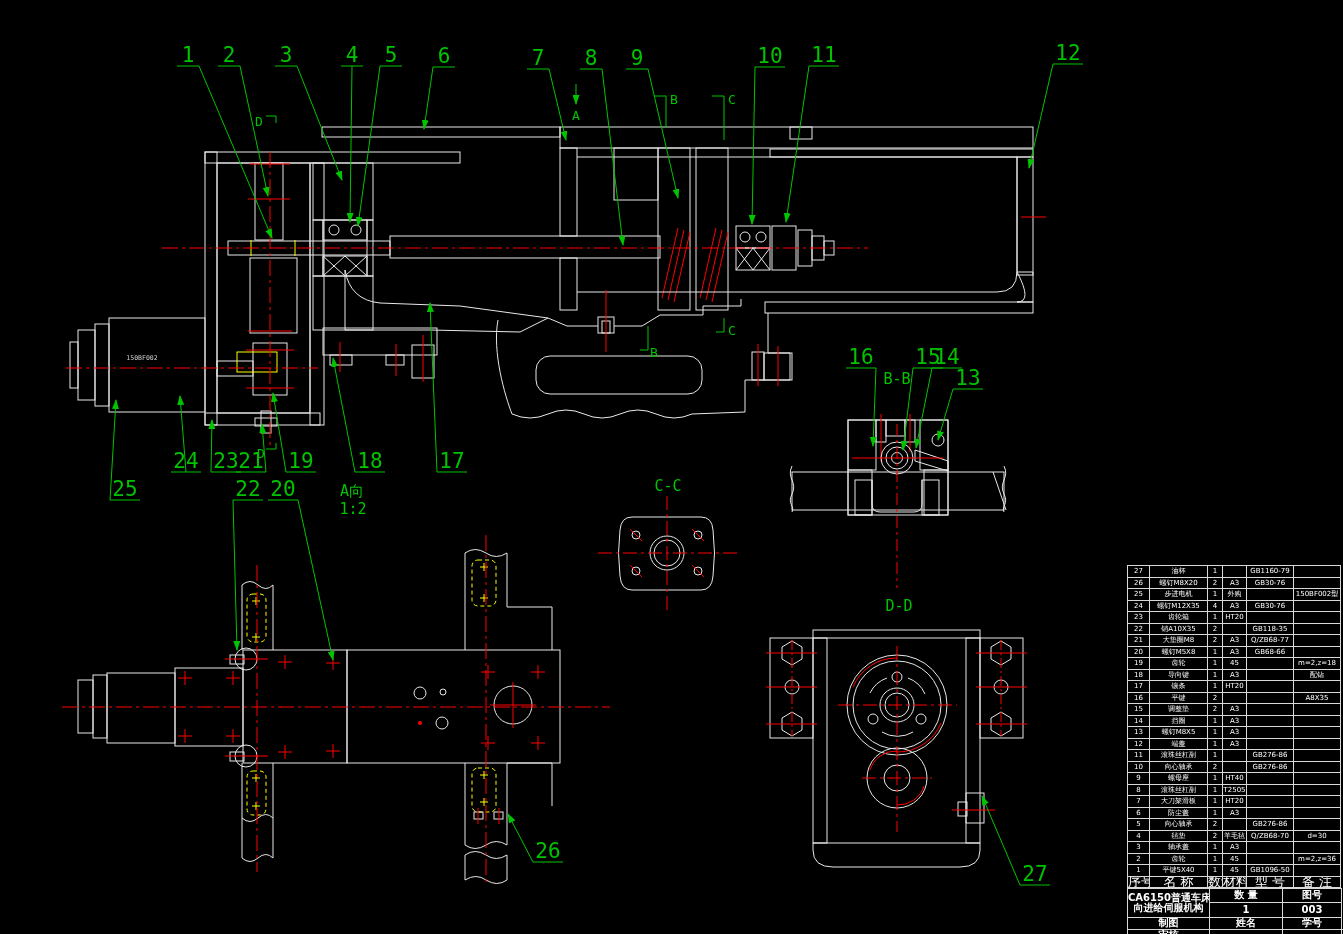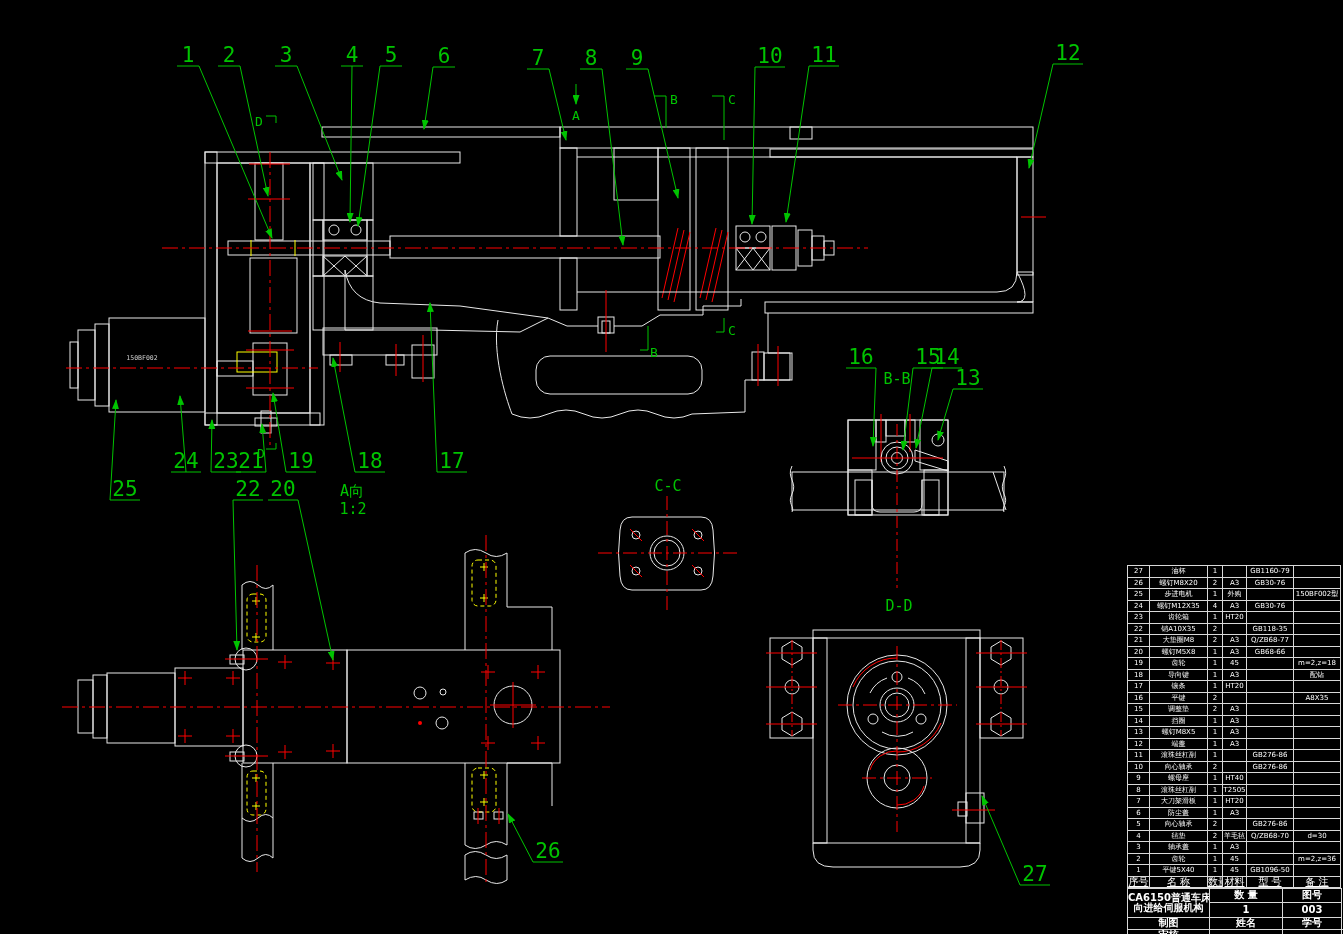--- a/index.html
+++ b/index.html
@@ -15,21 +15,21 @@
   .yell{stroke:#ffff00;stroke-width:1;fill:none;}
   .greenl{stroke:#00c400;stroke-width:1;fill:none;}
 
   
   .bom{position:absolute;left:1127px;top:565px;width:215px;color:#fff;}
   .bom table{border-collapse:collapse;table-layout:fixed;width:213px;}
   .bom td{border:1px solid #d9d9d9;font-size:7px;line-height:10.5px;height:10.5px;
           padding:0;text-align:center;white-space:nowrap;overflow:hidden;color:#fff;}
   .bom .c0{width:21px;} .bom .c1{width:57px;margin-top:12px;} .bom .c2{width:14px;}
   .bom .c3{width:23px;margin-top:24px;} .bom .c4{width:46px;margin-top:28px;} .bom .c5{width:46px;}
-  .bom .hdr td{font-size:10px;text-decoration:underline;}
+  .bom .hdr td{font-size:13px;}
   .tblock{border-collapse:collapse;table-layout:fixed;width:213px;}
   .tblock td{border:1px solid #d9d9d9;color:#fff;font-size:10px;text-align:center;
              padding:0;white-space:nowrap;overflow:hidden;font-weight:bold;}
   .proj{font-size:8.5px;line-height:14px;}
 </style>
 </head>
 <body>
 
 <div class="stage">
 

